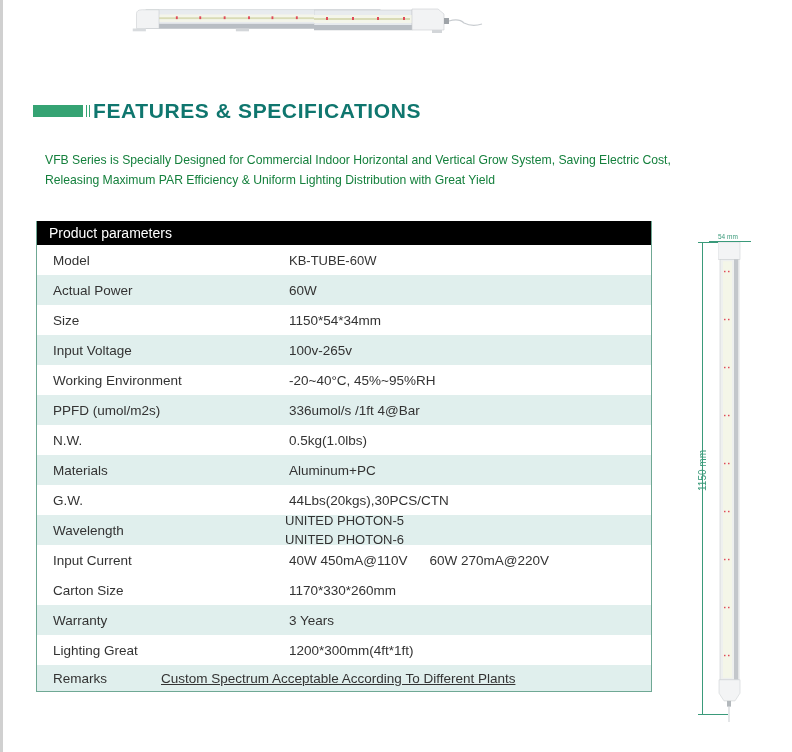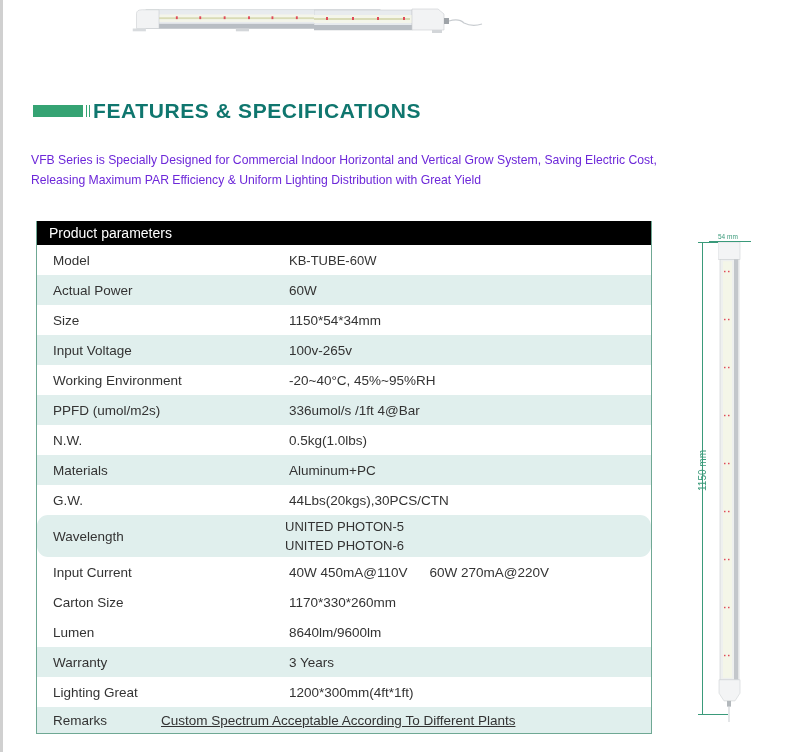--- a/index.html
+++ b/index.html
@@ -8,30 +8,30 @@
   .left-strip { position: absolute; left: 0; top: 0; width: 3px; height: 752px; background: #d0d0d0; }
   .top-tube-body { position: absolute; left: 0; top: 0; width: 460px; height: 30px; }
 
   
   .heading { position: absolute; left: 33px; top: 98px; height: 26px; display: flex; align-items: center; }
   .heading-bar { width: 50px; height: 12px; background: #35a373; }
   .heading-lines { display: flex; gap: 2px; margin-left: 3px; margin-right: 3px; }
   .heading-lines span { width: 1px; height: 12px; background: #35a373; display: block; }
   .heading-title { font-family: "Liberation Sans", sans-serif; font-weight: bold; font-size: 21px; color: #0f766e; letter-spacing: 0.6px; }
 
-  .intro { position: absolute; left: 31px; top: 150px; width: 730px; font-size: 12.2px; line-height: 20px; color: #6d28d9; font-family: "Liberation Sans", sans-serif; }
+  .intro { position: absolute; left: 45px; top: 150px; width: 730px; font-size: 12.2px; line-height: 20px; color: #15803d; font-family: "Liberation Sans", sans-serif; }
 
   
   .spec-table { position: absolute; left: 36px; top: 221px; width: 616px; border: 1px solid #6fa894; border-top: none; }
   .spec-header { height: 24px; background: #000000; color: #fff; font-family: "Liberation Sans", sans-serif; font-size: 14px; padding-left: 12px; line-height: 24px; }
   .spec-row { display: flex; height: 30px; align-items: center; font-family: "Liberation Sans", sans-serif; font-size: 13.5px; color: #333; }
   .spec-row.alt { background: #e0efed; }
   .spec-row .label { width: 248px; padding-left: 16px; }
   .spec-row .value { flex: 1; padding-left: 4px; }
-  .spec-row.tall { height: 42px; border-radius: 11px; }
+  .spec-row.tall { height: 30px; }
   .spec-row.tall .value { line-height: 19px; font-size: 13px; }
   .spec-row .value.arial { font-size: 13px; }
   .spec-row.remarks { height: 26px; }
   .spec-row.remarks .label { width: 124px; }
   .spec-row.remarks .value { padding-left: 0; text-decoration: underline; }
   .gap { display: inline-block; width: 22px; }
 
   
   .diagram { position: absolute; left: 690px; top: 230px; width: 102px; height: 522px; }
   .dim-top-label { position: absolute; left: 28px; top: 3px; font-size: 6.5px; color: #3a9a7a; font-family: "Liberation Sans", sans-serif; }
@@ -149,24 +149,20 @@
   <div class="spec-row">
     <div class="label">Input Current</div>
     <div class="value">
       <span>40W 450mA@110V</span><span class="gap"></span><span>60W 270mA@220V</span>
     </div>
   </div>
   <div class="spec-row">
     <div class="label">Carton Size</div>
     <div class="value">1170*330*260mm</div>
   </div>
-  <div class="spec-row">
-    <div class="label">Lumen</div>
-    <div class="value">8640lm/9600lm</div>
-  </div>
   <div class="spec-row alt">
     <div class="label">Warranty</div>
     <div class="value">3 Years</div>
   </div>
   <div class="spec-row">
     <div class="label">Lighting Great</div>
     <div class="value">1200*300mm(4ft*1ft)</div>
   </div>
   <div class="spec-row alt remarks">
     <div class="label">Remarks</div>

